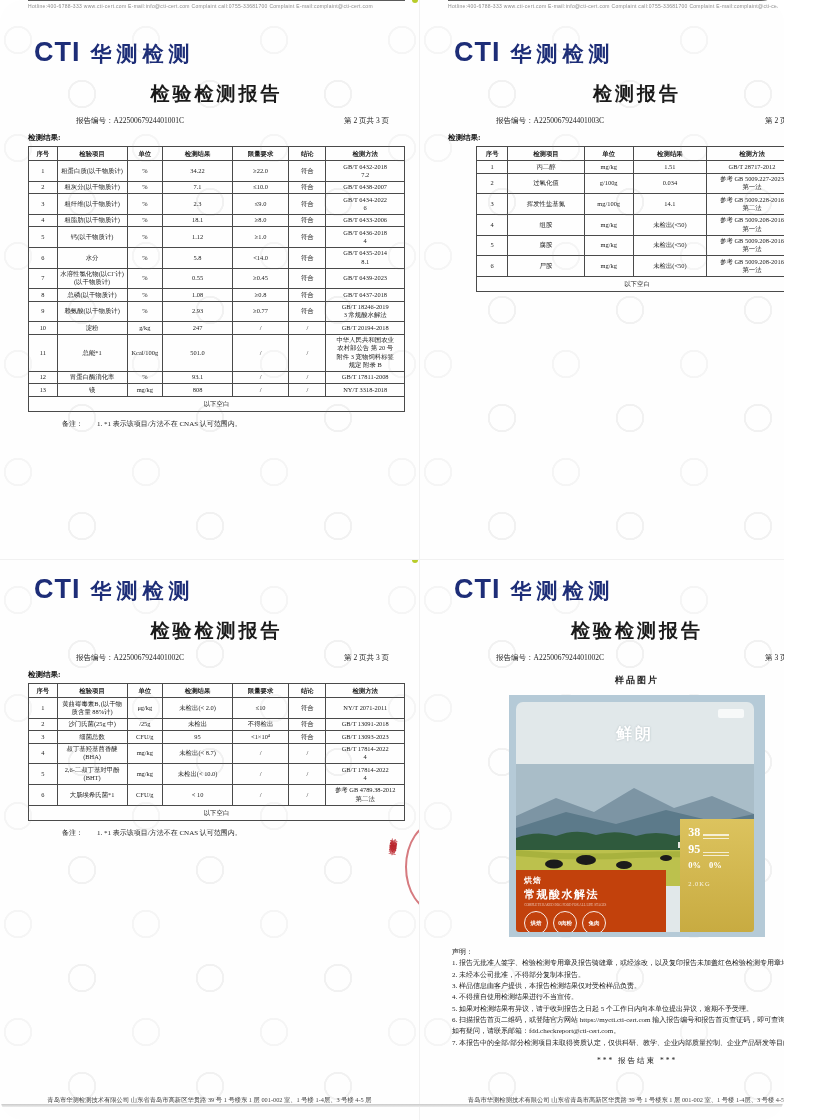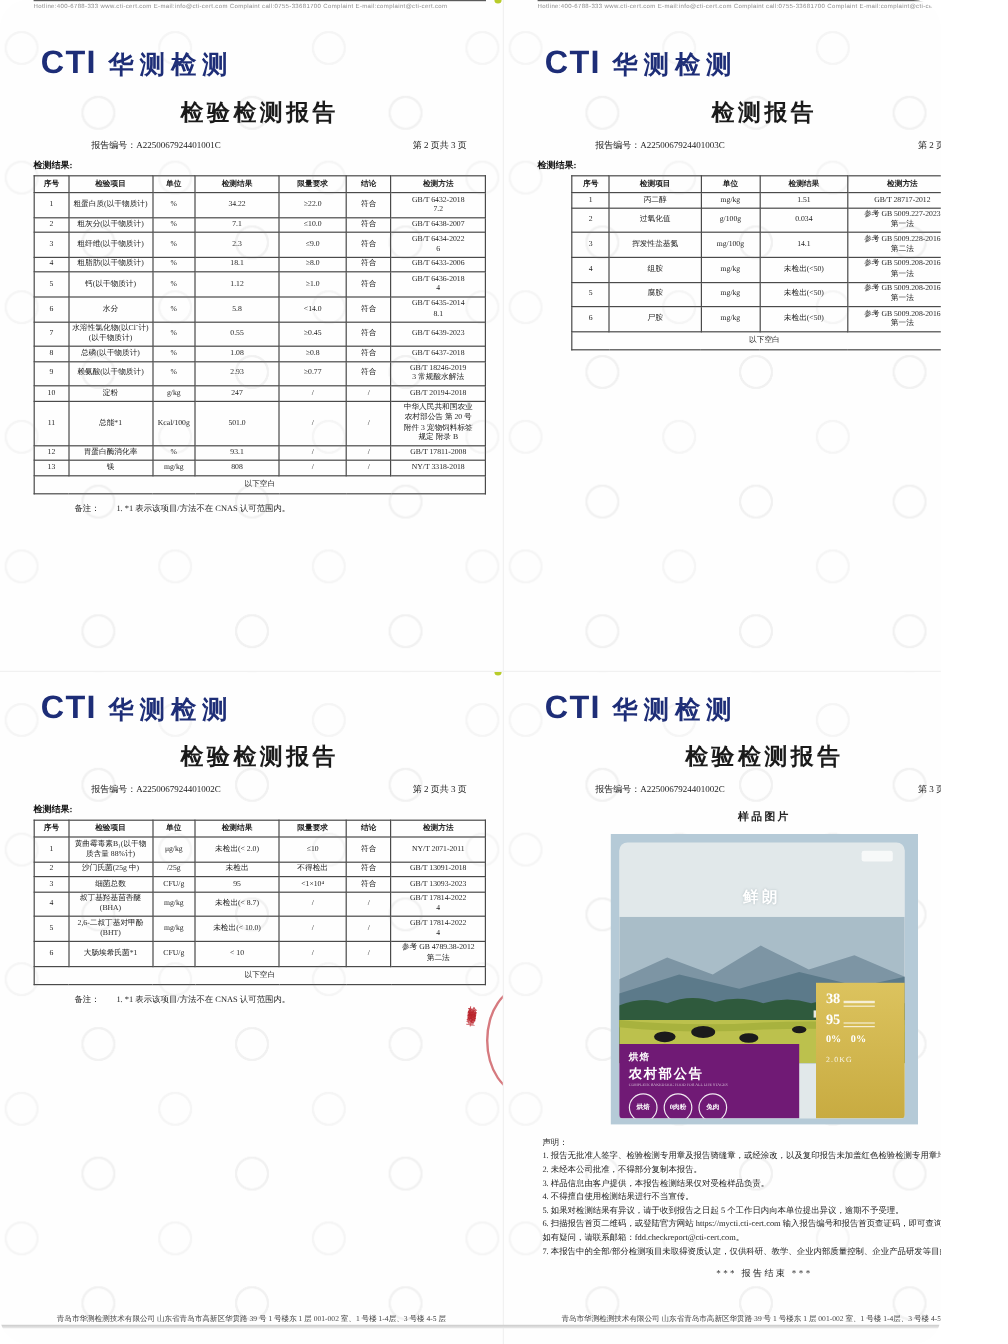--- a/index.html
+++ b/index.html
@@ -40,24 +40,24 @@
   .note-row{display:flex;margin:7px 0 0 34px;font-size:7px;}
   .note-row .note-label{margin-right:14px;}
   .footer-address{position:absolute;left:40px;right:40px;bottom:16px;text-align:center;font-size:6.3px;
                   color:#444;line-height:1.5;}
   .sample-label{text-align:center;font-size:9px;font-weight:bold;letter-spacing:2px;margin-top:11px;}
   
   .photo{position:relative;width:256px;height:242px;margin:8px auto 0;background:#b5cad7;overflow:hidden;}
   .bag{position:absolute;left:7px;right:11px;top:7px;bottom:5px;background:#e1e8ea;border-radius:7px 7px 3px 3px;overflow:hidden;}
   .bag-logo{position:absolute;top:7px;right:10px;width:26px;height:9px;background:rgba(255,255,255,.85);border-radius:2px;opacity:.85;}
   .bag-brand{position:absolute;top:22px;left:0;right:0;text-align:center;color:#ffffff;
-             font-weight:bold;font-size:13px;letter-spacing:3px;text-shadow:0 0 2px rgba(160,175,180,.8);margin-top:15px;}
+             font-weight:bold;font-size:16px;letter-spacing:3px;text-shadow:0 0 2px rgba(160,175,180,.8);}
   .scene{position:absolute;left:0;right:0;top:62px;height:122px;}
   .scene svg{display:block;width:100%;height:100%;}
-  .panel-navy{position:absolute;left:0;bottom:0;width:63%;height:62px;background:#701a75;color:#fff;padding:5px 0 0 8px;box-sizing:border-box;}
+  .panel-navy{position:absolute;left:0;bottom:0;width:63%;height:62px;background:#c2410c;color:#fff;padding:5px 0 0 8px;box-sizing:border-box;}
   .pn-line1{font-size:8px;font-weight:bold;letter-spacing:1px;}
   .pn-line2{font-size:11px;font-weight:bold;letter-spacing:1.5px;margin-top:1px;}
   .pn-sub{font-size:6px;transform:scale(.55);transform-origin:left top;color:rgba(255,255,255,.65);white-space:nowrap;margin-top:1px;}
   .badges{display:flex;gap:5px;margin-top:2px;}
   .badge{width:22px;height:22px;border:1px solid rgba(255,255,255,.9);border-radius:50%;
          display:flex;align-items:center;justify-content:center;font-size:5.5px;color:#fff;text-align:center;line-height:1.1;font-weight:bold;}
   .panel-gold{position:absolute;right:0;bottom:0;width:31%;height:113px;background:linear-gradient(#dcc35e,#c8ab41);
               color:#fff;padding:7px 0 0 8px;box-sizing:border-box;}
   .stat-row{display:flex;align-items:baseline;margin-bottom:4px;}
   .stat-big{font-size:12px;font-weight:bold;line-height:1;}
@@ -455,21 +455,21 @@
             <rect x="162" y="78" width="7" height="6" fill="#e8e8e2"></rect>
             <ellipse cx="38" cy="100" rx="9" ry="4.5" fill="#1b1b1b"></ellipse>
             <ellipse cx="70" cy="96" rx="10" ry="5" fill="#1b1b1b"></ellipse>
             <ellipse cx="108" cy="101" rx="8" ry="4" fill="#1b1b1b"></ellipse>
             <ellipse cx="150" cy="94" rx="6" ry="3" fill="#1b1b1b"></ellipse>
             <ellipse cx="196" cy="99" rx="5" ry="2.6" fill="#1b1b1b"></ellipse>
           </svg>
         </div>
         <div class="panel-navy">
           <div class="pn-line1">烘焙</div>
-          <div class="pn-line2">农村部公告</div>
+          <div class="pn-line2">常规酸水解法</div>
           <div class="pn-sub">COMPLETE BAKED DOG FOOD FOR ALL LIFE STAGES</div>
           <div class="badges">
             <span class="badge">烘焙</span>
             <span class="badge">0肉粉</span>
             <span class="badge">兔肉</span>
           </div>
         </div>
         <div class="panel-gold">
           <div class="stat-row">
             <span class="stat-big">38</span>

